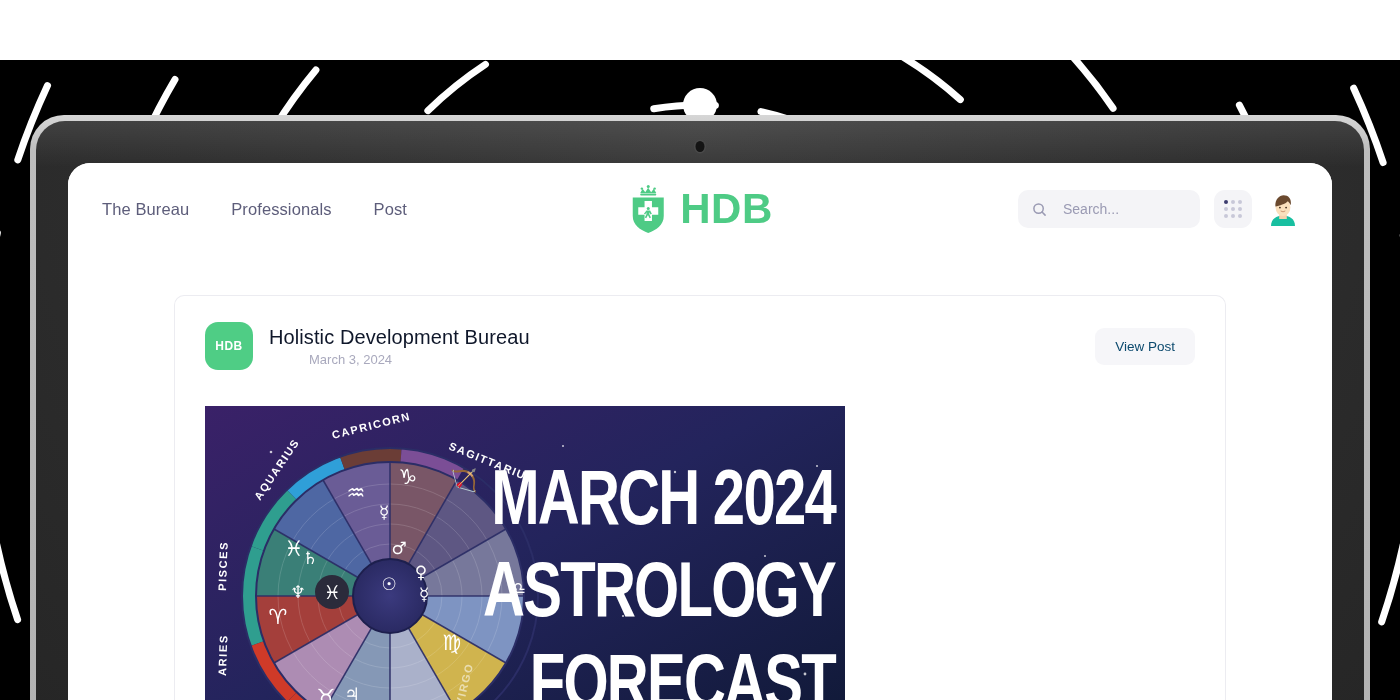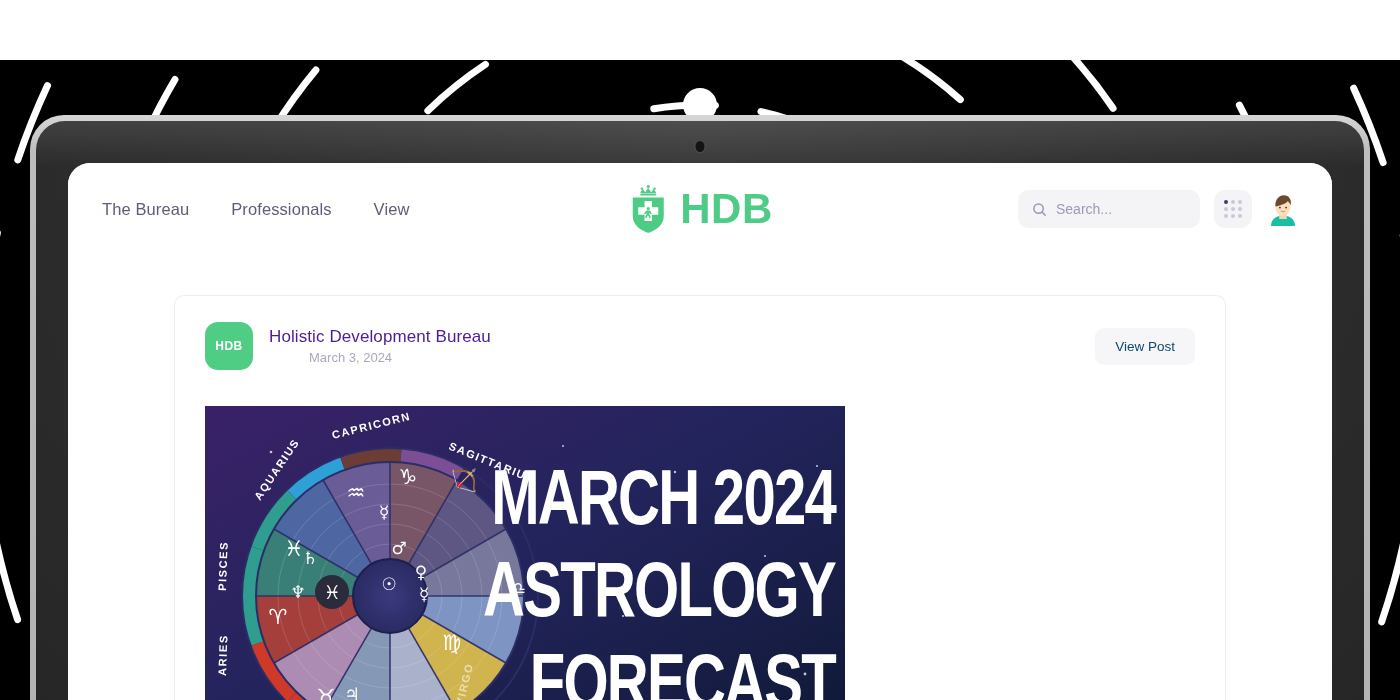--- a/index.html
+++ b/index.html
@@ -148,21 +148,21 @@
     gap: 14px;
   }
 
   .search-box {
     width: 182px;
     height: 38px;
     border-radius: 10px;
     background: #f4f4f7;
     display: flex;
     align-items: center;
-    gap: 9px;
+    gap: 16px;
     padding: 0 14px;
     cursor: text;
   }
   .search-icon { flex: 0 0 auto; display:block; }
   .search-input {
     border: none;
     outline: none;
     background: transparent;
     font-family: "Liberation Sans", sans-serif;
     font-size: 14px;
@@ -234,22 +234,22 @@
     font-size: 12px;
     font-weight: bold;
     letter-spacing: 0.5px;
     display: flex;
     align-items: center;
     justify-content: center;
     flex: 0 0 auto;
   }
   .post-meta { display: flex; flex-direction: column; gap: 3px; }
   .post-author {
-    font-size: 17px;
-    color: #4c1d95;
+    font-size: 20px;
+    color: #0f172a;
     letter-spacing: 0.1px;
   }
   .post-date {
     font-size: 13px;
     color: #a9a9bd;
     margin-left: 40px;
   }
   .view-post-btn {
     margin-left: auto;
     border: none;
@@ -299,21 +299,21 @@
       <div class="webcam"></div>
     </div>
 
     <div class="screen">
 
       <div class="site-header">
 
         <nav class="nav">
           <span class="nav-item">The Bureau</span>
           <span class="nav-item">Professionals</span>
-          <span class="nav-item">View</span>
+          <span class="nav-item">Post</span>
         </nav>
 
         <div class="brand">
           <svg class="brand-mark" viewBox="0 0 42 50">
             <g fill="#4ecb85">
 
               <path d="M13 9 l2.4-4.2 2.6 3.4 2.9-4.4 3 4.4 2.6-3.4 2.5 4.2 z"></path>
               <rect x="13" y="9.4" width="16" height="2.2" rx="0.8"></rect>
               <circle cx="21" cy="2.4" r="1.5"></circle>
               <circle cx="14.6" cy="4.6" r="1.2"></circle>

